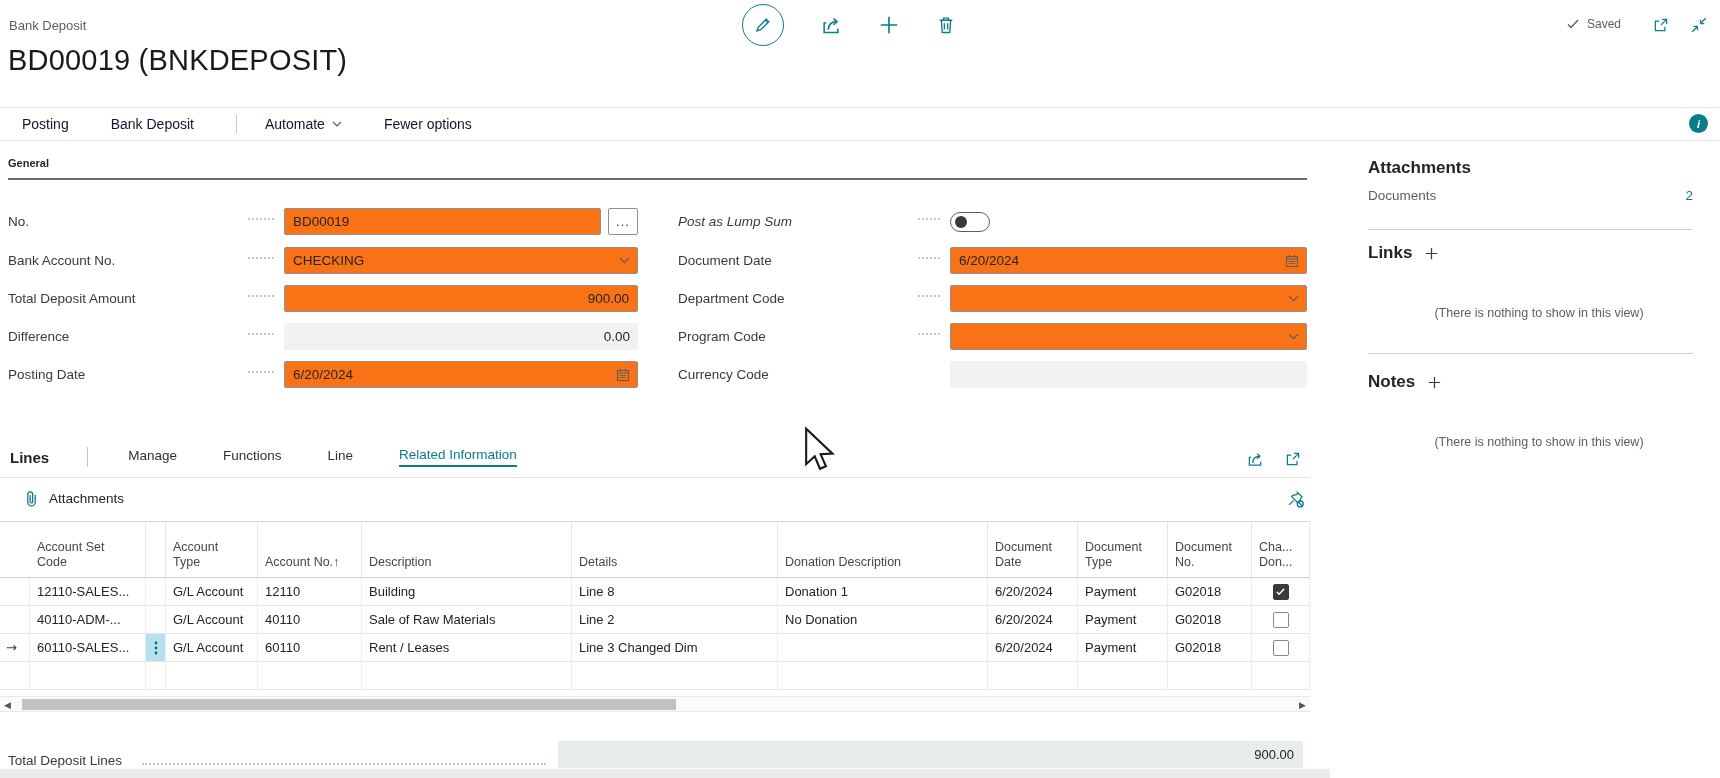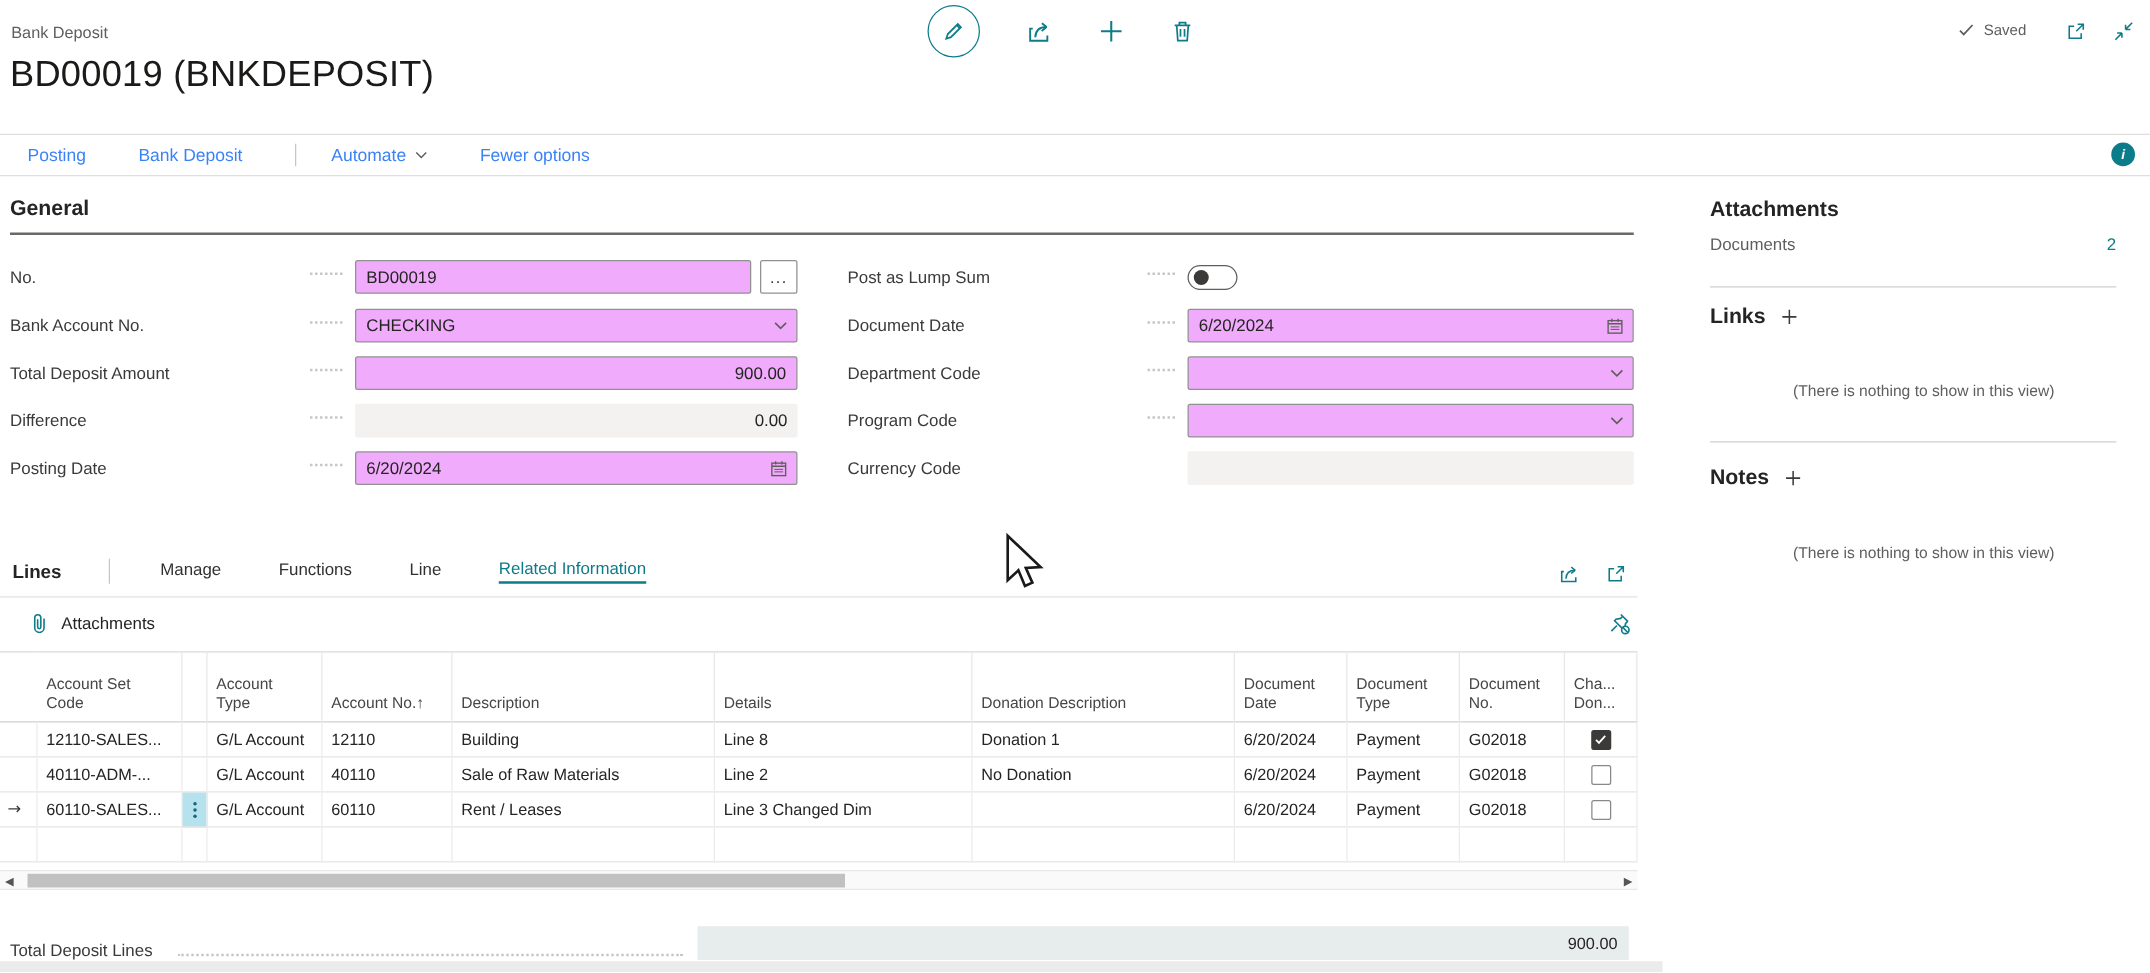--- a/index.html
+++ b/index.html
@@ -17,35 +17,35 @@
   .page-title { left:8px; top:44px; font-size:29px; font-weight:300; color:#1b1a19; letter-spacing:.2px; }
   .cmd-icons { left:742px; top:4px; display:flex; align-items:center; gap:36px; color:#0e7c88; }
   .edit-circle { width:42px; height:42px; border:1px solid #0e7c88; border-radius:50%;
     display:flex; align-items:center; justify-content:center; }
   .saved { left:1566px; top:17px; display:flex; gap:7px; align-items:center; color:#605e5c; font-size:12px; }
   .win-icons { left:1652px; top:16px; display:flex; gap:20px; color:#0e7c88; }
 
   
   .menubar { left:0; top:107px; width:1720px; height:34px;
     border-top:1px solid #e1dfdd; border-bottom:1px solid #e1dfdd;
-    display:flex; align-items:center; padding-left:22px; font-size:14px; color:#3b82f6; }
+    display:flex; align-items:center; padding-left:22px; font-size:14px; color:#0f172a; }
   .menubar .mi { margin-right:42px; display:flex; align-items:center; gap:7px; cursor:default; }
   .menubar .vsep { width:1px; height:18px; background:#c8c6c4; margin-right:28px; }
   .info-circle { right:12px; top:114px; width:19px; height:19px; border-radius:50%;
     background:#0b7c8a; color:#fff; font-size:11px; font-weight:bold;
     display:flex; align-items:center; justify-content:center; font-style:italic; }
 
   
-  .section-head { left:8px; top:157px; width:1299px; font-size:17px; font-weight:600;
+  .section-head { left:8px; top:157px; width:1299px; font-size:11px; font-weight:600;
     color:#252423; padding-bottom:9px; border-bottom:2px solid #6b6966; }
   .field { position:absolute; display:flex; align-items:center; height:27px; }
   .field .lbl { flex:0 0 236px; font-size:13.5px; color:#3b3a39; white-space:nowrap; overflow:hidden; }
   .field .leader { flex:1 1 auto; border-bottom:2px dotted #c9c7c5; margin:0 10px 0 4px; transform:translateY(-3px); height:1px; }
   .ctl { position:relative; height:27px; border:1px solid #919191; border-radius:2px;
-    background:#f0abfc; display:flex; align-items:center; padding:0 8px; font-size:13.5px; color:#252423; }
+    background:#f97316; display:flex; align-items:center; padding:0 8px; font-size:13.5px; color:#252423; }
   .ctl.disabled { border:none; background:#f3f2f1; }
   .ctl.num { justify-content:flex-end; }
   .ctl .caret { position:absolute; right:7px; top:9px; color:#605e5c; }
   .ctl .cal { position:absolute; right:6px; top:5px; color:#605e5c; }
   .more-btn { width:30px; height:27px; margin-left:7px; border:1px solid #919191; border-radius:2px;
     display:flex; align-items:center; justify-content:center; font-size:13px; color:#323130; letter-spacing:1px; }
   .toggle { width:40px; height:20px; border:1px solid #605e5c; border-radius:10px; position:relative; background:#fff; }
   .toggle .knob { position:absolute; left:4px; top:3px; width:12px; height:12px; border-radius:50%; background:#3b3a39; }
 
   
@@ -236,21 +236,21 @@
       <span class="cal">
         <svg width="16" height="16" viewBox="0 0 16 16" fill="none" stroke="#605e5c" stroke-width="1.1">
           <rect x="2.5" y="3.5" width="11" height="10"></rect>
             <path d="M2.5 6 h11 M5.5 2 v2.5 M10.5 2 v2.5"></path>
           <path d="M4.5 8.5 h7 M4.5 10.5 h7" stroke-width="0.8"></path>
         </svg>
       </span>
     </span>
   </div>
 
-  <div class="field" style="left:678px; top:208px; width:629px;">
+  <div class="field" style="left:678px; top:208px; width:629px;font-style:italic;">
     <span class="lbl">Post as Lump Sum</span>
     <span class="leader"></span>
     <span style="flex:0 0 357px; display:flex;">
       <span class="toggle">
           <span class="knob"></span>
         </span>
     </span>
   </div>
 
   <div class="field" style="left:678px; top:247px; width:629px;">

